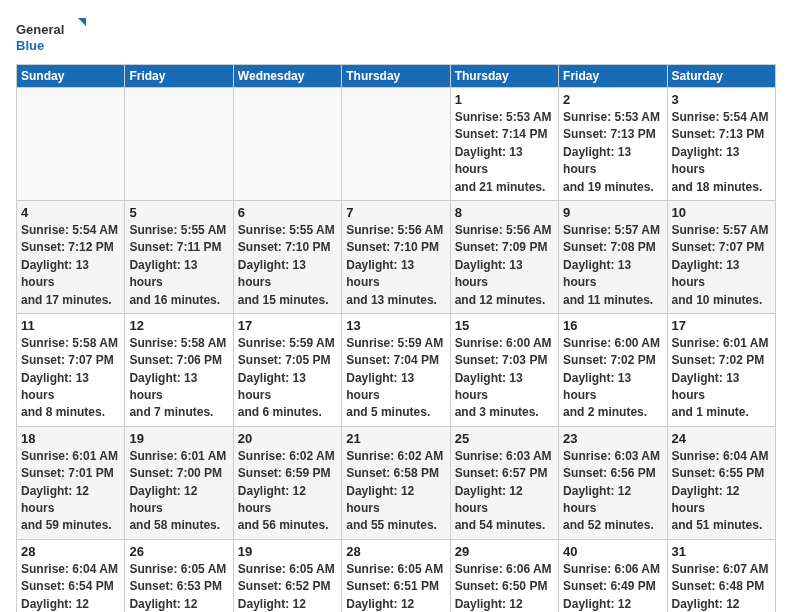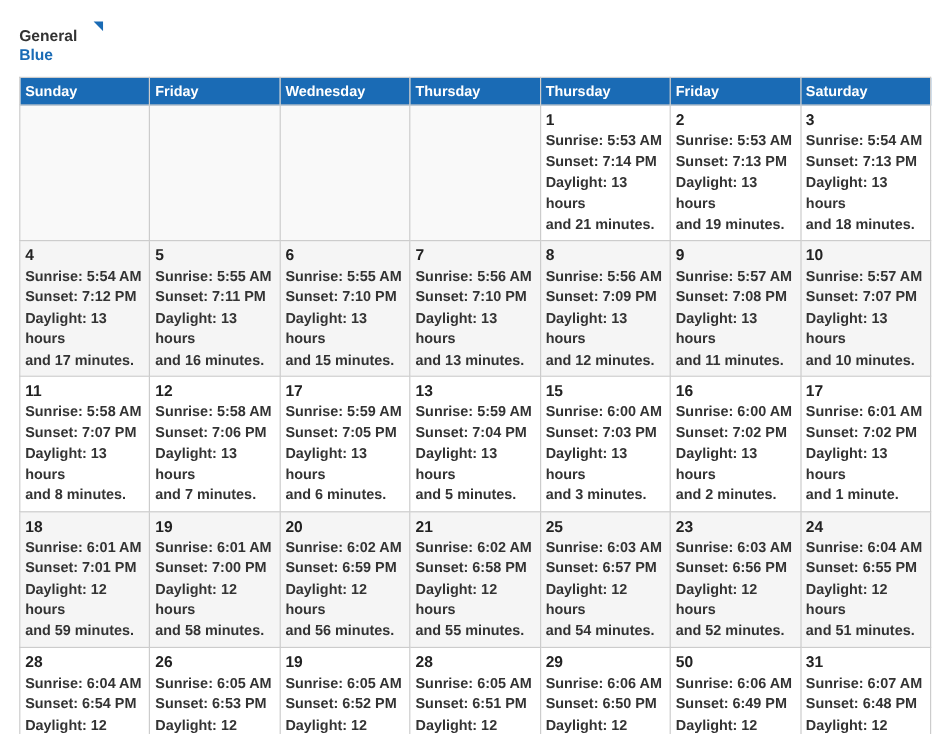--- a/index.html
+++ b/index.html
@@ -229,21 +229,21 @@
         </td>
         <td>
           <span class="day-num">28</span>
           <div class="day-info">Sunrise: 6:05 AM<br>Sunset: 6:51 PM<br>Daylight: 12 hours<br>and 45 minutes.</div>
         </td>
         <td>
           <span class="day-num">29</span>
           <div class="day-info">Sunrise: 6:06 AM<br>Sunset: 6:50 PM<br>Daylight: 12 hours<br>and 44 minutes.</div>
         </td>
         <td>
-          <span class="day-num">50</span>
+          <span class="day-num">40</span>
           <div class="day-info">Sunrise: 6:06 AM<br>Sunset: 6:49 PM<br>Daylight: 12 hours<br>and 42 minutes.</div>
         </td>
         <td>
           <span class="day-num">31</span>
           <div class="day-info">Sunrise: 6:07 AM<br>Sunset: 6:48 PM<br>Daylight: 12 hours<br>and 41 minutes.</div>
         </td>
       </tr>
     </tbody>
 </table>
 

